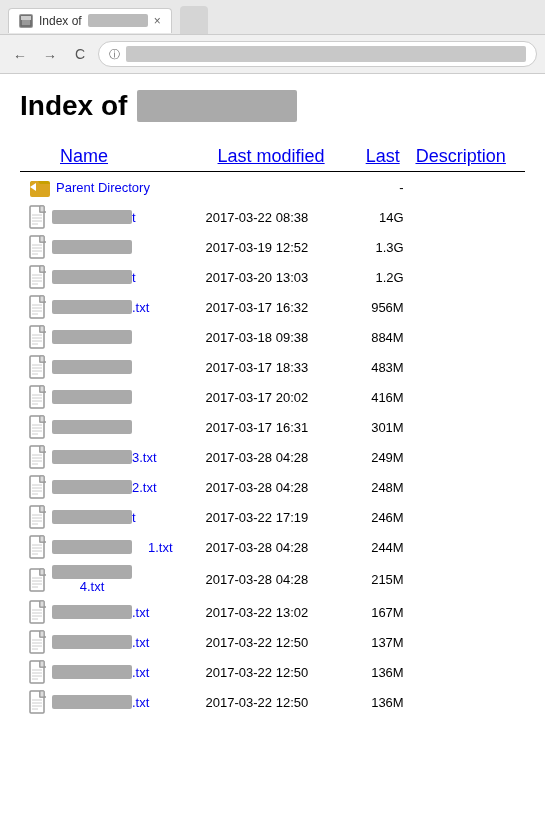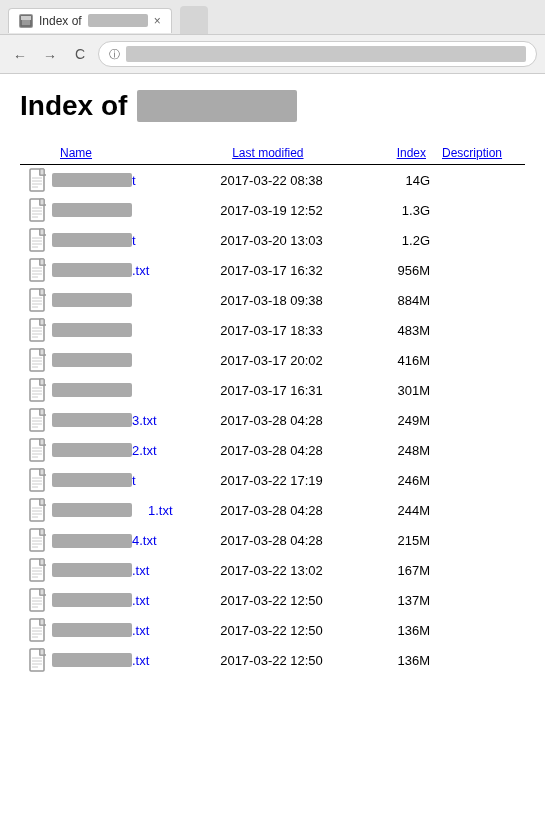--- a/index.html
+++ b/index.html
@@ -120,21 +120,21 @@
     }
 
     
     .file-table {
       width: 100%;
       border-collapse: collapse;
     }
     .file-table th {
       text-align: left;
       padding: 4px 8px;
-      font-size: 12px;
+      font-size: 18px;
       font-weight: normal;
       border-bottom: 1px solid #000;
       color: #00e;
       text-decoration: underline;
     }
     .file-table th.right {
       text-align: right;
     }
     .file-table th.name-col { padding-left: 40px; }
     .file-table td {
@@ -223,28 +223,43 @@
   <table class="file-table">
     <thead>
       <tr>
         <th class="name-col">
           <a class="file-link">Name</a>
         </th>
         <th style="padding-left:20px;">
           <a class="file-link">Last modified</a>
         </th>
         <th class="right">
-          <a class="file-link">Index</a>
+          <a class="file-link">Last</a>
         </th>
         <th style="padding-left:8px;text-decoration:underline;">
           <a class="file-link desc-col">Description</a>
         </th>
       </tr>
     </thead>
     <tbody id="file-tbody">
+    <tr>
+      <td colspan="1">
+        <div class="name-cell">
+          <span class="parent-icon"><svg viewBox="0 0 24 24" width="24" height="24" xmlns="http://www.w3.org/2000/svg">
+  <rect x="2" y="6" width="20" height="14" rx="2" fill="#c8a000" stroke="#b8900000" stroke-width="0"></rect>
+  <path d="M2 10 Q2 6 6 6 L10 6 L12 9 L22 9 L22 20 Q22 22 20 22 L4 22 Q2 22 2 20 Z" fill="#daa520"></path>
+  <polygon points="2,12 8,8 8,16" fill="white"></polygon>
+</svg></span>
+          <a class="file-link">Parent Directory</a>
+        </div>
+      </td>
+      <td class="date-col"></td>
+      <td class="size-col">-</td>
+      <td></td>
+    </tr>
         <tr>
       <td>
         <div class="name-cell">
           <span class="file-icon"><svg viewBox="0 0 20 24" xmlns="http://www.w3.org/2000/svg">
   <rect x="2" y="1" width="14" height="22" rx="1" fill="white" stroke="#999" stroke-width="1.5"></rect>
   <polyline points="12,1 12,7 18,7" fill="none" stroke="#999" stroke-width="1.5"></polyline>
   <line x1="12" y1="1" x2="16" y2="7" stroke="none"></line>
   <path d="M12 1 L16 1 L16 7 L12 7 Z" fill="none"></path>
   <polygon points="12,1 16,1 16,7 12,7" fill="#ddd" stroke="#999" stroke-width="1"></polygon>
   <line x1="4" y1="10" x2="14" y2="10" stroke="#ccc" stroke-width="1"></line>
@@ -533,21 +548,21 @@
   <rect x="2" y="1" width="14" height="22" rx="1" fill="white" stroke="#999" stroke-width="1.5"></rect>
   <polyline points="12,1 12,7 18,7" fill="none" stroke="#999" stroke-width="1.5"></polyline>
   <line x1="12" y1="1" x2="16" y2="7" stroke="none"></line>
   <path d="M12 1 L16 1 L16 7 L12 7 Z" fill="none"></path>
   <polygon points="12,1 16,1 16,7 12,7" fill="#ddd" stroke="#999" stroke-width="1"></polygon>
   <line x1="4" y1="10" x2="14" y2="10" stroke="#ccc" stroke-width="1"></line>
   <line x1="4" y1="13" x2="14" y2="13" stroke="#ccc" stroke-width="1"></line>
   <line x1="4" y1="16" x2="14" y2="16" stroke="#ccc" stroke-width="1"></line>
   <line x1="4" y1="19" x2="10" y2="19" stroke="#ccc" stroke-width="1"></line>
 </svg></span>
-          <div style="display:flex; align-items:flex-end; gap:0;">
+          <div style="display:flex; align-items:center; gap:0;flex-direction:column;">
             <div class="blur-name" style="width:80px; height:14px; background:#aaa; border-radius:2px;"></div>
                 <a class="file-link">4.txt</a>
           </div>
         </div>
       </td>
       <td class="date-col">2017-03-28 04:28</td>
       <td class="size-col">215M</td>
       <td></td>
     </tr>
         <tr>

